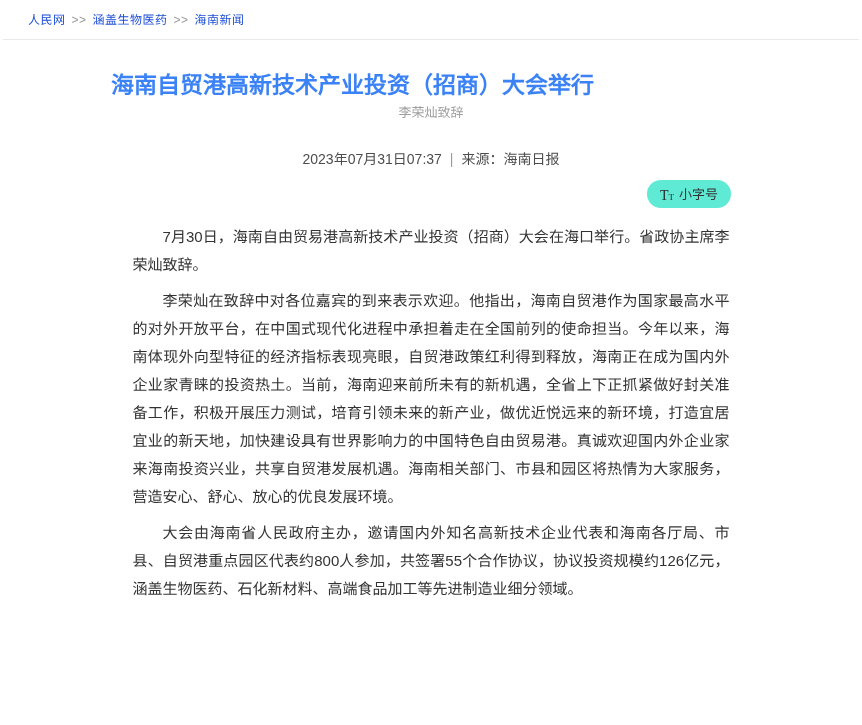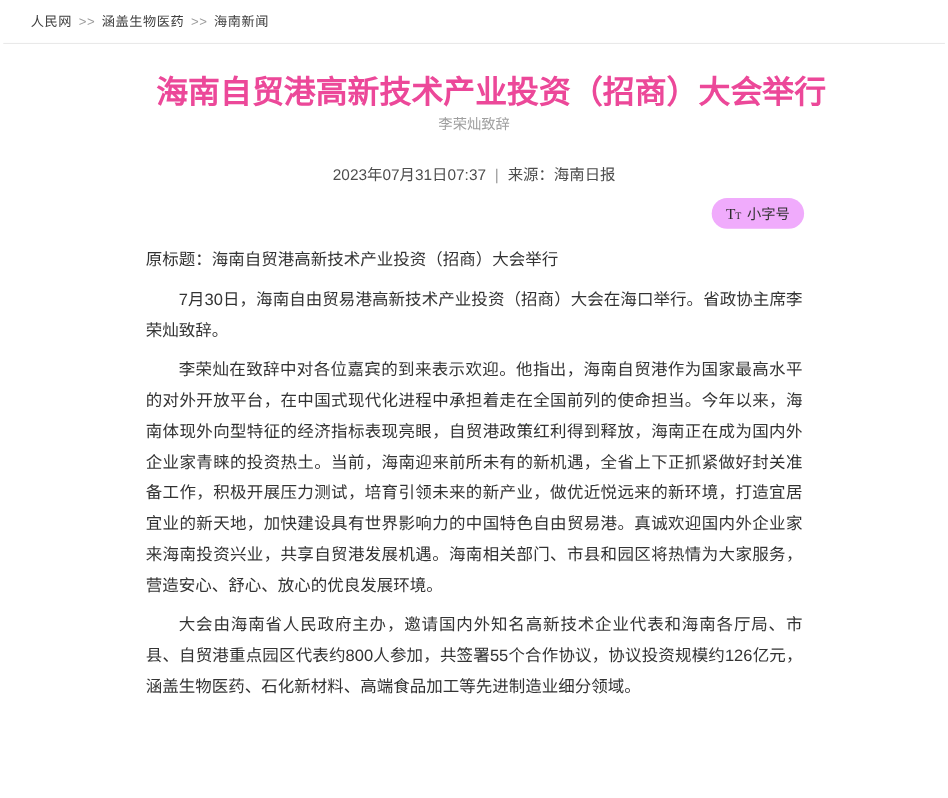--- a/index.html
+++ b/index.html
@@ -18,43 +18,43 @@
   }
 
   
   .breadcrumb {
     padding: 10px 0 12px 28px;
     font-size: 12px;
     color: #9a9a9a;
     letter-spacing: 0.5px;
   }
   .breadcrumb a {
-    color: #404040;
+    color: #1d4ed8;
     text-decoration: none;
     cursor: pointer;
   }
   .breadcrumb .sep {
     margin: 0 6px;
     color: #9a9a9a;
   }
   .divider {
     height: 0;
     border-top: 1px solid #e9e9e9;
     margin: 0 3px;
   }
 
   
   .article-title {
     width: 640px;
     margin: 30px auto 0;
-    text-align: right;
-    font-size: 29px;
+    text-align: left;
+    font-size: 23px;
     line-height: 30px;
     font-weight: 700;
-    color: #ec4899;
+    color: #3b82f6;
   }
   .article-subtitle {
     margin-top: 2px;
     text-align: center;
     font-size: 13px;
     color: #9f9f9f;
   }
   .article-meta {
     margin-top: 27px;
     text-align: center;
@@ -72,21 +72,21 @@
   .toolbar {
     width: 600px;
     margin: 12px auto 0;
     text-align: right;
     height: 26px;
   }
   .font-pill {
     display: inline-flex;
     align-items: flex-end;
     gap: 5px;
-    background: #f0abfc;
+    background: #5eead4;
     border: none;
     border-radius: 14px;
     padding: 4px 13px 5px;
     font-size: 13px;
     color: #333333;
     cursor: pointer;
     font-family: "Liberation Sans", "DejaVu Sans", sans-serif;
   }
   .font-pill .tt {
     font-family: "Liberation Serif", "DejaVu Serif", serif;
@@ -132,21 +132,20 @@
     </div>
 
     <div class="toolbar">
       <button class="font-pill">
         <span class="tt"><span class="t-big">T</span><span class="t-small">T</span></span>
         <span>小字号</span>
       </button>
     </div>
 
     <div class="article-body">
-      <p class="no-indent">原标题：海南自贸港高新技术产业投资（招商）大会举行</p>
       <p>7月30日，海南自由贸易港高新技术产业投资（招商）大会在海口举行。省政协主席李荣灿致辞。</p>
       <p>李荣灿在致辞中对各位嘉宾的到来表示欢迎。他指出，海南自贸港作为国家最高水平的对外开放平台，在中国式现代化进程中承担着走在全国前列的使命担当。今年以来，海南体现外向型特征的经济指标表现亮眼，自贸港政策红利得到释放，海南正在成为国内外企业家青睐的投资热土。当前，海南迎来前所未有的新机遇，全省上下正抓紧做好封关准备工作，积极开展压力测试，培育引领未来的新产业，做优近悦远来的新环境，打造宜居宜业的新天地，加快建设具有世界影响力的中国特色自由贸易港。真诚欢迎国内外企业家来海南投资兴业，共享自贸港发展机遇。海南相关部门、市县和园区将热情为大家服务，营造安心、舒心、放心的优良发展环境。</p>
       <p>大会由海南省人民政府主办，邀请国内外知名高新技术企业代表和海南各厅局、市县、自贸港重点园区代表约800人参加，共签署55个合作协议，协议投资规模约126亿元，涵盖生物医药、石化新材料、高端食品加工等先进制造业细分领域。</p>
 
     </div>
 
   </article>
 
 </div>
 

